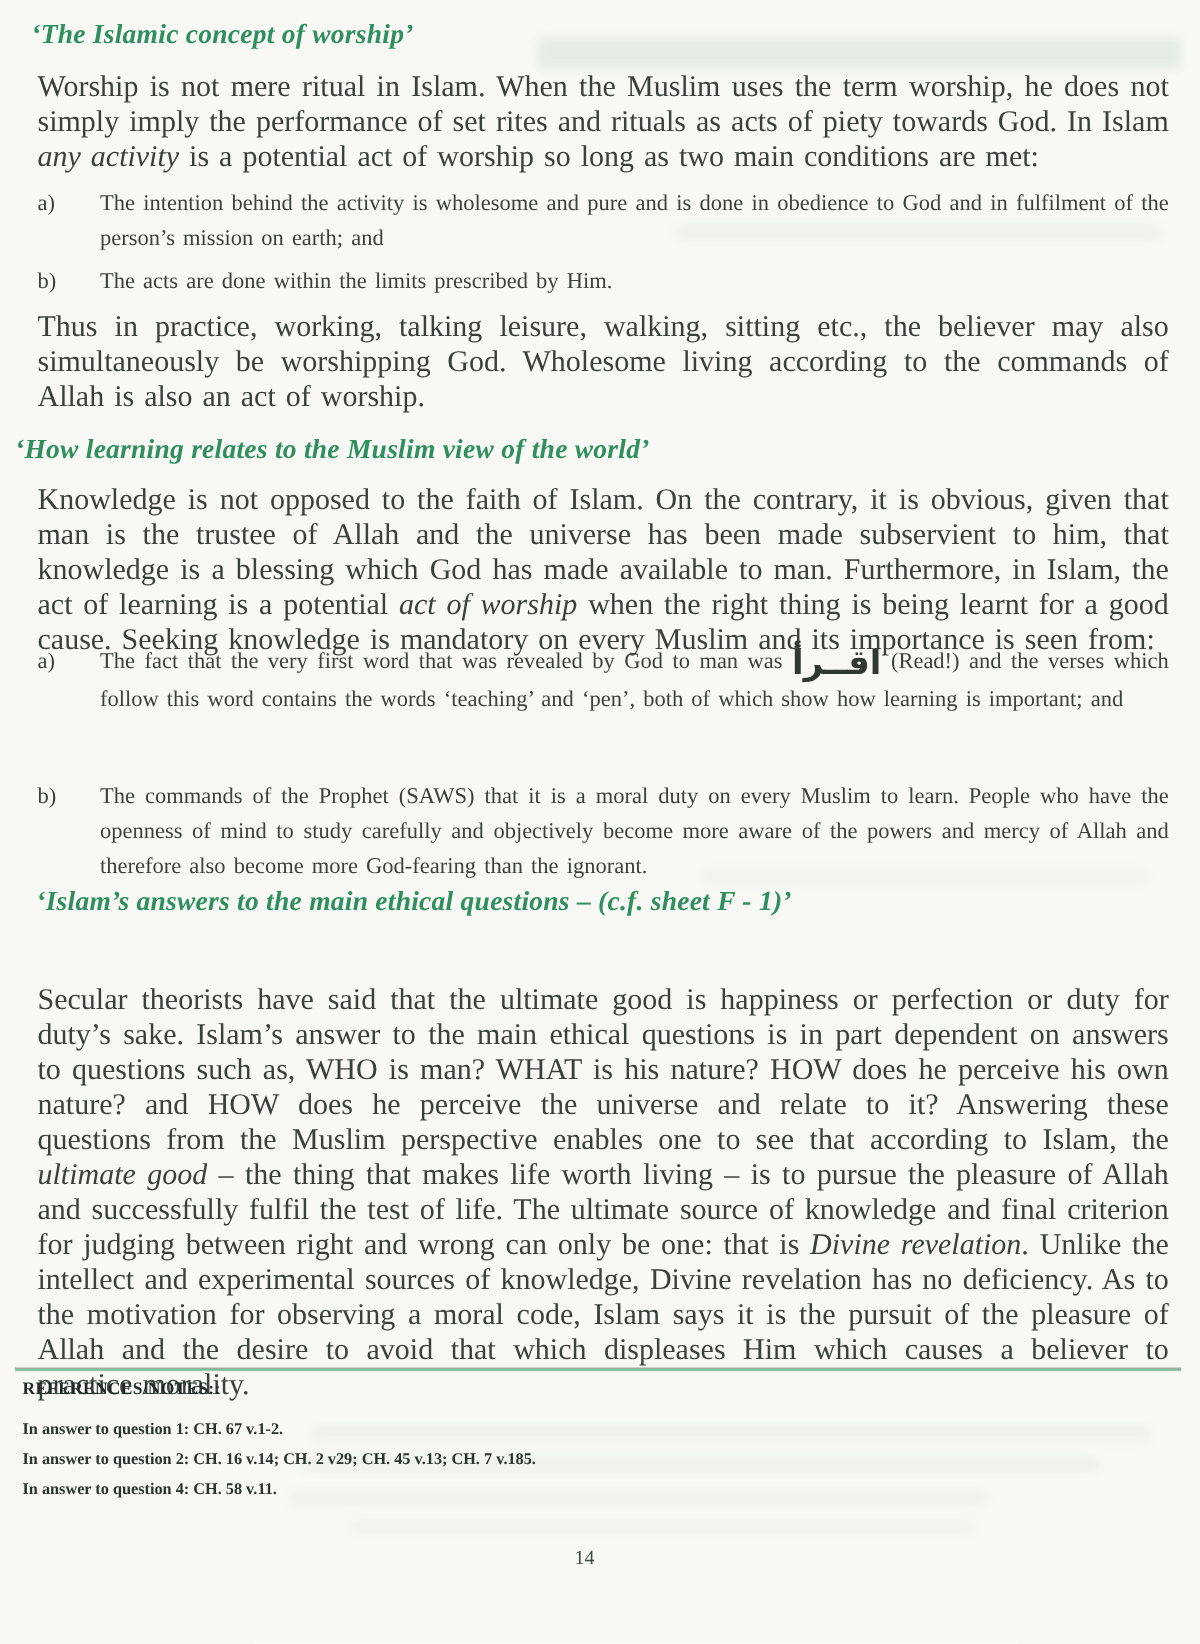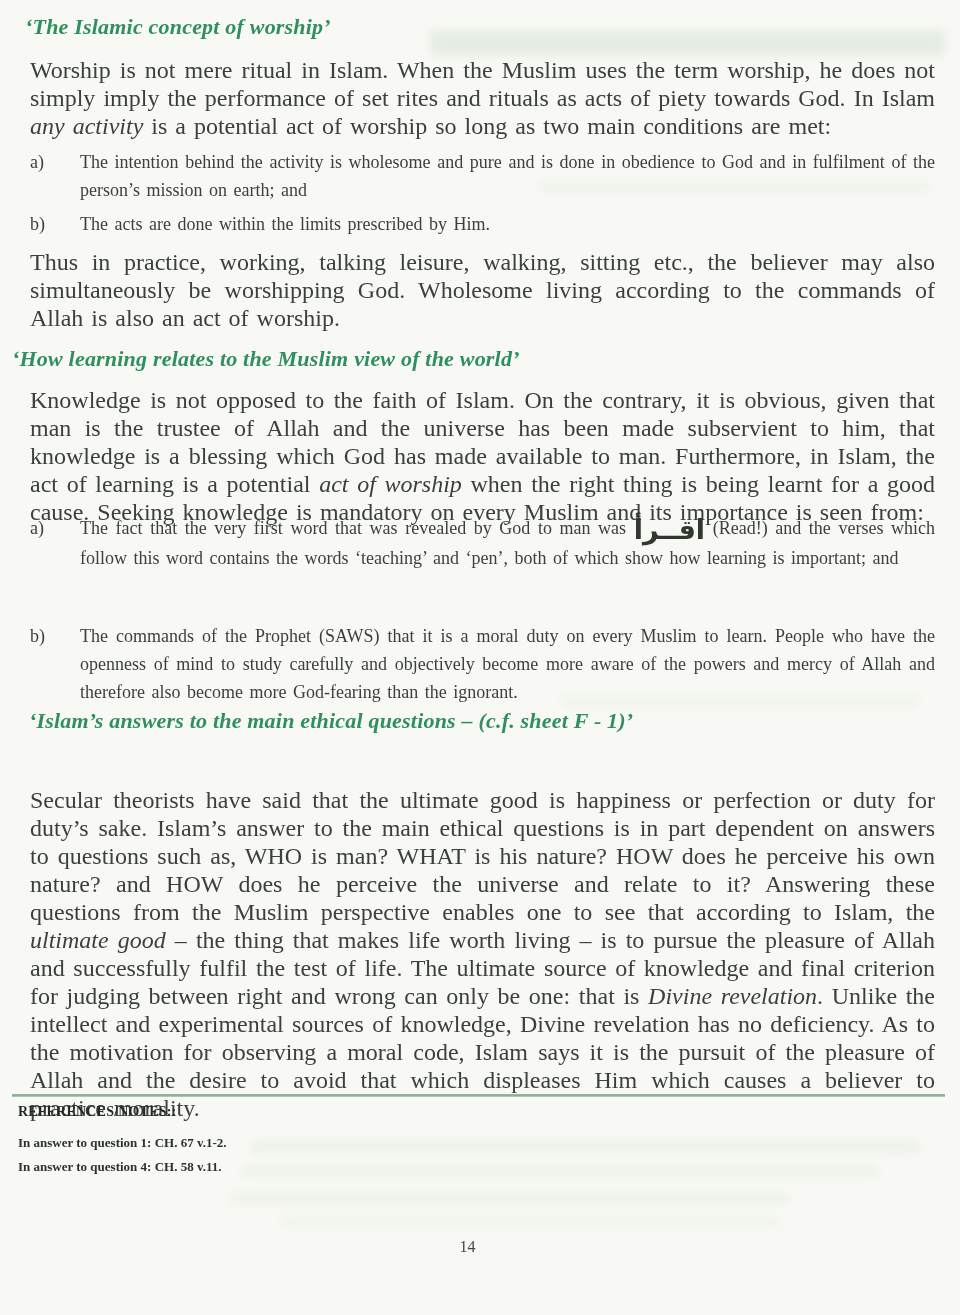--- a/index.html
+++ b/index.html
@@ -117,18 +117,19 @@
   <h2 class="block heading" style="left:25px; top:704px; margin:4px;">‘Islam’s answers to the main ethical questions – (c.f. sheet F - 1)’</h2>
 
   <p class="block para" style="left:30px; top:786px; width:905px; margin:0;"><span>Secular theorists have said that the ultimate good is happiness or perfection or duty for duty’s sake. Islam’s answer to the main ethical questions is in part dependent on answers to questions such as, WHO is man? WHAT is his nature? HOW does he perceive his own nature? and HOW does he perceive the universe and relate to it? Answering these questions from the Muslim perspective enables one to see that according to Islam, the </span><em>ultimate good</em><span> – the thing that makes life worth living – is to pursue the pleasure of Allah and successfully fulfil the test of life. The ultimate source of knowledge and final criterion for judging between right and wrong can only be one: that is </span><em>Divine revelation</em><span>. Unlike the intellect and experimental sources of knowledge, Divine revelation has no deficiency. As to the motivation for observing a moral code, Islam says it is the pursuit of the pleasure of Allah and the desire to avoid that which displeases Him which causes a believer to practice morality.</span></p>
 
   <div class="block rule" style="left:12px; top:1094px; width:933px;"></div>
 
   <div class="block ref-title" style="left:18px; top:1104px;">REFERENCES/NOTES::</div>
 
   <div class="block" style="left:18px; top:1131px; width:920px;">
     <div class="ref-line">In answer to question 1: CH. 67 v.1-2.</div>
+    <div class="ref-line">In answer to question 2: CH. 16 v.14; CH. 2 v29; CH. 45 v.13; CH. 7 v.185.</div>
     <div class="ref-line">In answer to question 4: CH. 58 v.11.</div>
   </div>
 
   <div class="block page-number" style="left:0; top:1238px; width:935px;">14</div>
 
 </div>
 
 </body></html>

